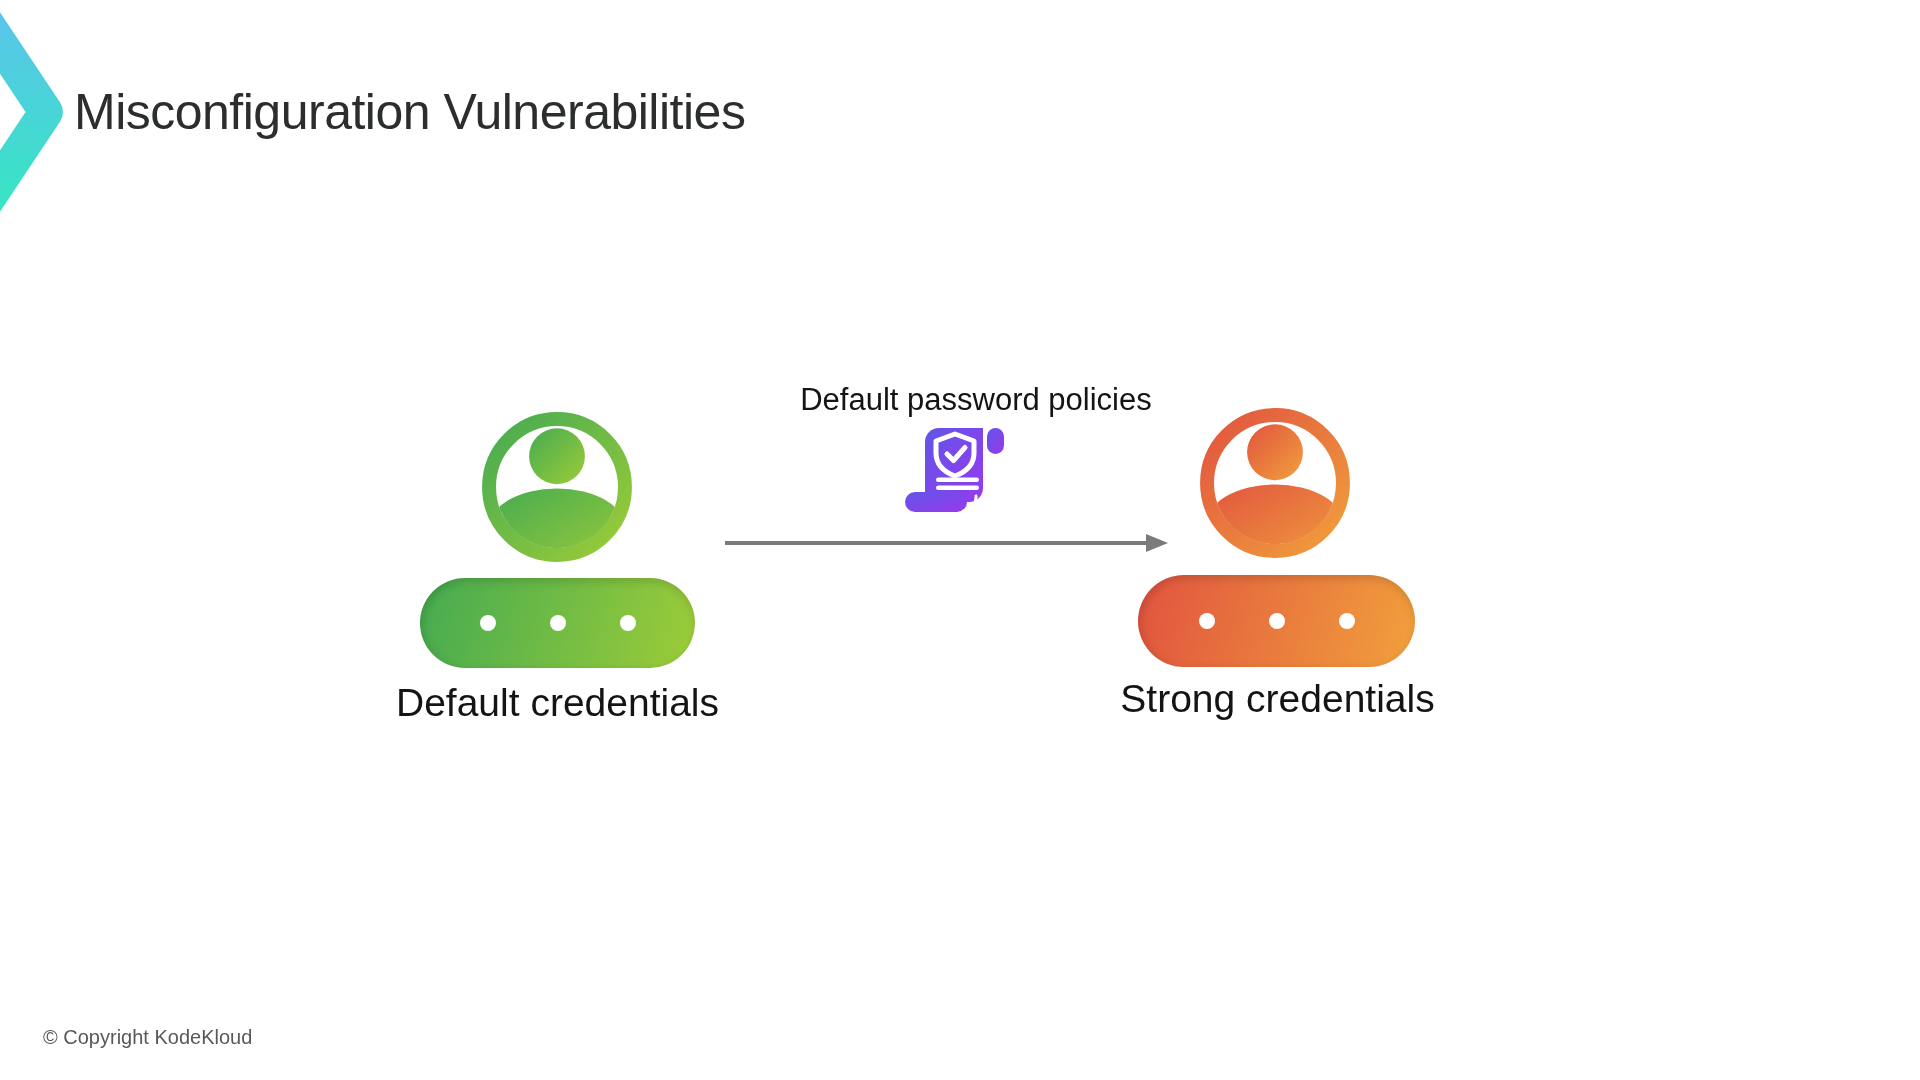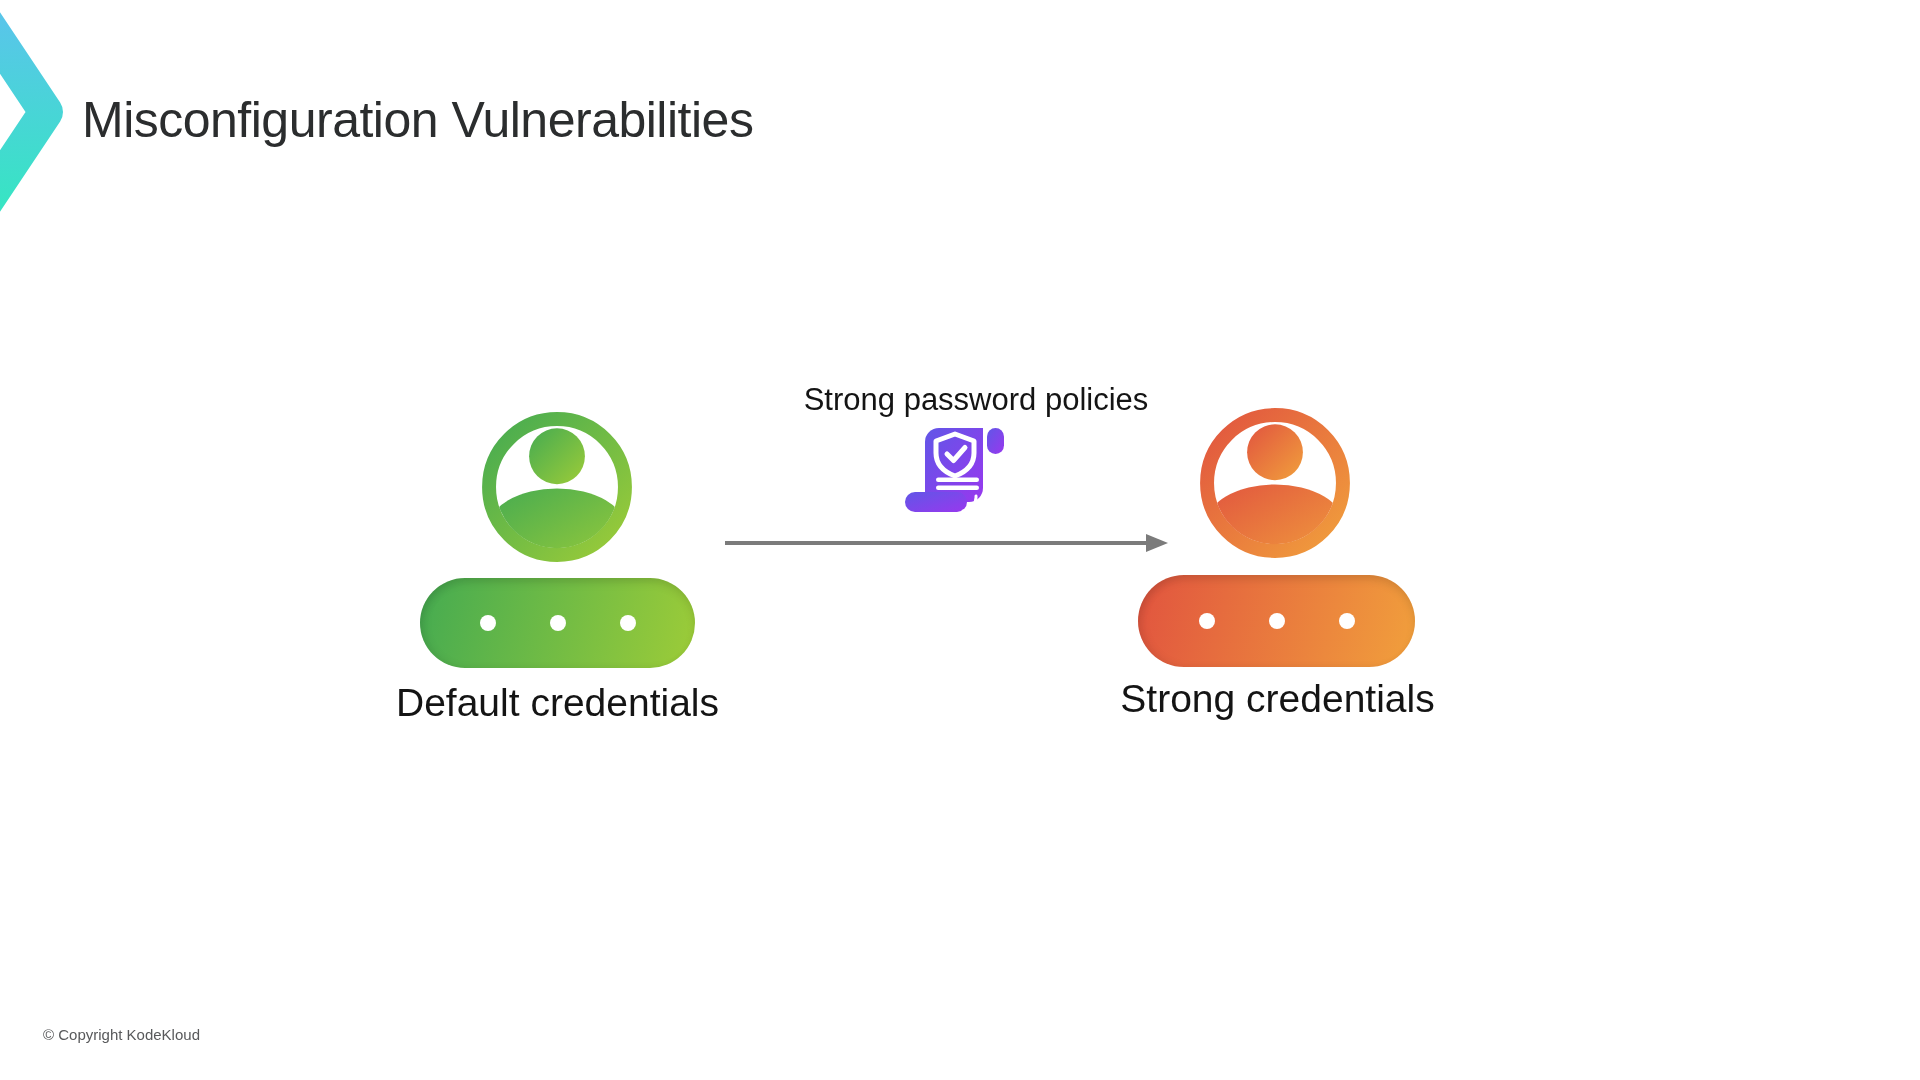--- a/index.html
+++ b/index.html
@@ -2,21 +2,21 @@
 <html style="--title_text: #2b2d2e; --label_text: #141414; --copyright_text: #58595b; --arrow_gray: #7b7b7b; --dot_white: #ffffff; --chevron_top: #58c6e9; --chevron_bottom: #38e4c4; --green_start: #45ab51; --green_end: #9dcc38; --orange_start: #e1543f; --orange_end: #f1a03c; --purple_start: #6156e7; --purple_end: #9838ee;"><head>
 <meta charset="utf-8">
 <style>
   html,body{margin:0;padding:0;background:#ffffff;}
   .slide{
     position:relative;width:1920px;height:1080px;background:#ffffff;overflow:hidden;
     font-family:"Liberation Sans",sans-serif;
   }
   .logo-chevron{position:absolute;left:0;top:0;width:90px;height:230px;}
   .page-title{
-    position:absolute;left:74px;top:84px;margin:8px;
+    position:absolute;left:74px;top:84px;margin:0;
     font-size:50px;font-weight:400;letter-spacing:-0.5px;line-height:1.15;
     color:var(--title_text,#2b2d2e);
     text-align:right;
   }
   .avatar-icon{position:absolute;width:150px;height:150px;}
   .avatar-green{left:482px;top:412px;}
   .avatar-orange{left:1200px;top:408px;}
   .pill{
     position:absolute;display:flex;align-items:center;justify-content:center;gap:54px;
     box-shadow:inset 0 5px 8px rgba(0,0,0,.10), inset 5px 0 8px rgba(0,0,0,.06);
@@ -44,21 +44,21 @@
   .arrow-line{
     position:absolute;left:725px;top:541px;width:425px;height:4px;
     background:var(--arrow_gray,#7b7b7b);
   }
   .arrow-head{
     position:absolute;left:1146px;top:534px;width:0;height:0;
     border-left:22px solid var(--arrow_gray,#7b7b7b);
     border-top:9px solid transparent;border-bottom:9px solid transparent;
   }
   .copyright{
-    position:absolute;left:43px;top:1026px;font-size:15px;
+    position:absolute;left:43px;top:1026px;font-size:20px;
     color:var(--copyright_text,#58595b);
   }
 </style>
 </head>
 <body>
 
 <div class="slide">
 
   <svg class="logo-chevron" viewBox="0 0 90 230" aria-hidden="true">
     <defs>
@@ -87,21 +87,21 @@
     <ellipse cx="50" cy="78" rx="46" ry="27" fill="url(#greenGrad)" clip-path="url(#clipGreen)"></ellipse>
   </svg>
 
   <div class="pill pill-green">
     <span class="dot"></span>
     <span class="dot"></span>
     <span class="dot"></span>
   </div>
   <div class="cred-label label-left">Default credentials</div>
 
-  <div class="transition-label">Strong password policies</div>
+  <div class="transition-label">Default password policies</div>
 
   <svg class="policy-icon" viewBox="0 0 100 100" aria-hidden="true">
     <defs>
       <linearGradient id="purpleGrad" x1="0" y1="0" x2="1" y2="1">
         <stop offset="0" stop-color="#6156e7"></stop>
         <stop offset="1" stop-color="#9838ee"></stop>
       </linearGradient>
     </defs>
 
     <rect x="82" y="8" width="17" height="26" rx="8.5" fill="url(#purpleGrad)"></rect>

